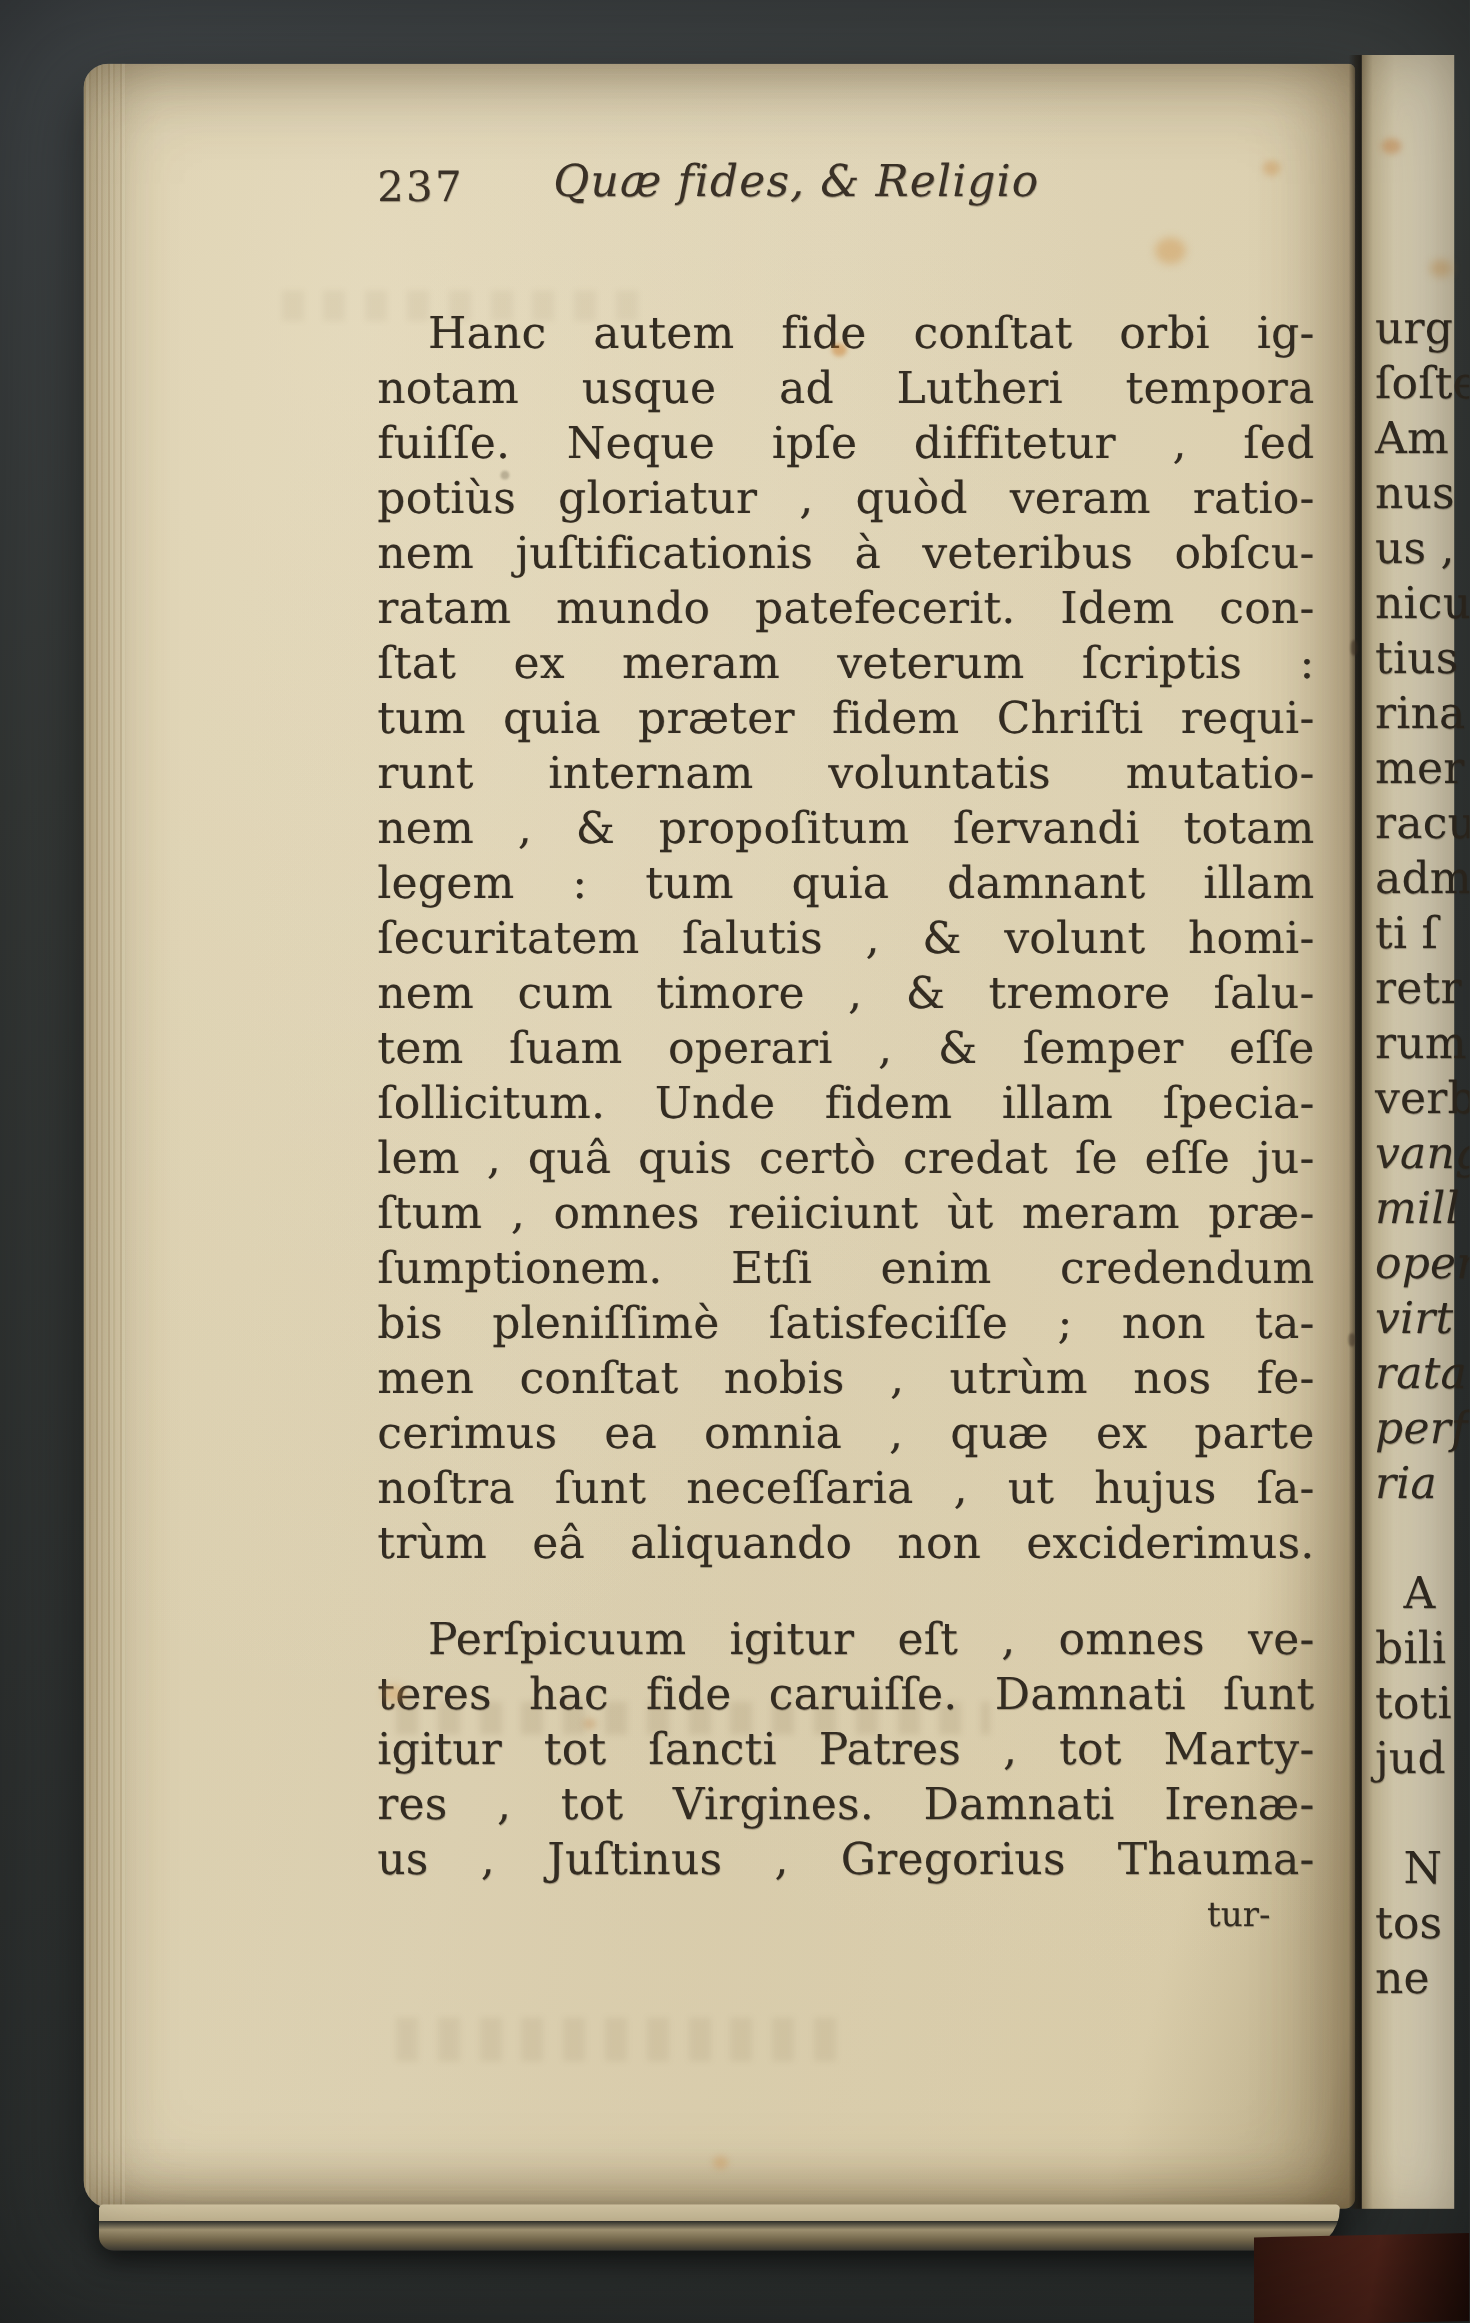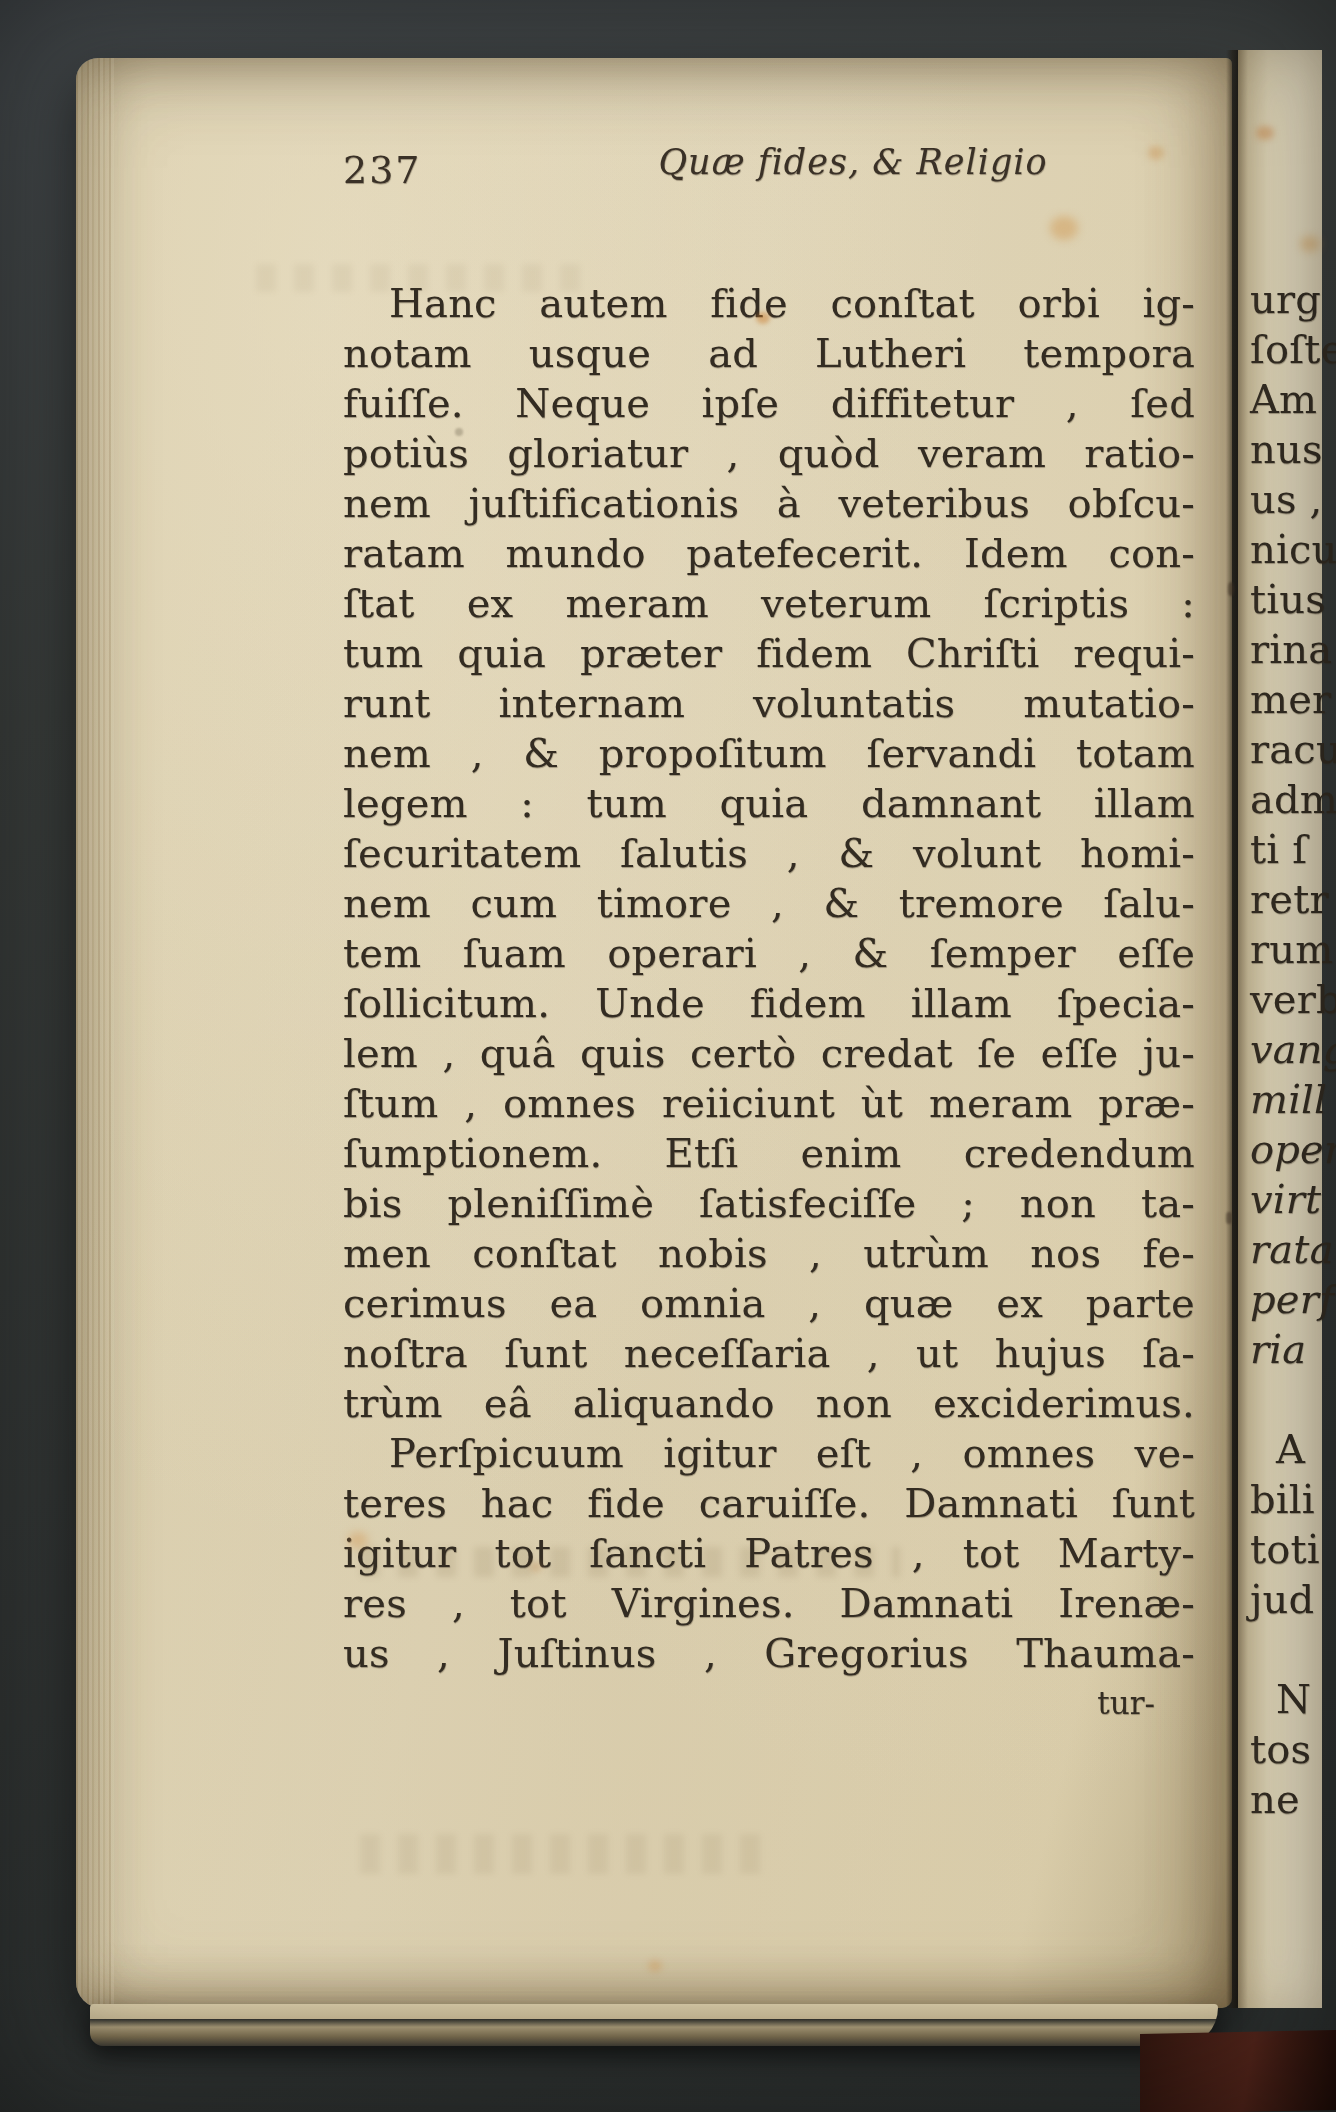--- a/index.html
+++ b/index.html
@@ -54,27 +54,27 @@
     position:absolute;left:1140px;top:2032px;width:196px;height:80px;
     background:linear-gradient(100deg,#31160f 0%,#51241a 55%,#200d08 100%);
     transform:skewY(-1.2deg);
   }
 
   
   .page-inner{position:absolute;inset:0;color:#332c22;}
   .header-row{position:absolute;left:267px;top:84px;width:852px;height:56px;}
   .page-number{position:absolute;left:0;top:6px;font-size:38px;letter-spacing:2px;color:#3a3127;
     text-shadow:.5px .7px .8px rgba(55,42,28,.4);}
-  .running-title{position:absolute;left:160px;top:0;width:700px;text-align:center;
-    font-style:italic;font-size:35px;color:#3a3127;letter-spacing:1px;
+  .running-title{position:absolute;left:160px;top:0;width:700px;
+    font-style:italic;font-size:40px;color:#3a3127;letter-spacing:1px;
     text-shadow:.5px .7px .8px rgba(55,42,28,.4);}
 
   .body-text{position:absolute;left:267px;top:220px;width:852px;}
   .para{margin:0;}
-  .para + .para{}
+  .para + .para{margin-top:38px;}
   .line{
     height:50px;line-height:50px;font-size:40px;
     text-align:justify;text-align-last:justify;-moz-text-align-last:justify;
     white-space:nowrap;letter-spacing:.2px;
     text-shadow:.4px .6px .7px rgba(55,42,28,.35);
   }
   .line.indent{padding-left:46px;}
   .catchword{height:50px;line-height:50px;font-size:31px;text-align:right;padding-right:40px;
     text-shadow:.4px .6px .7px rgba(55,42,28,.35);}
 

